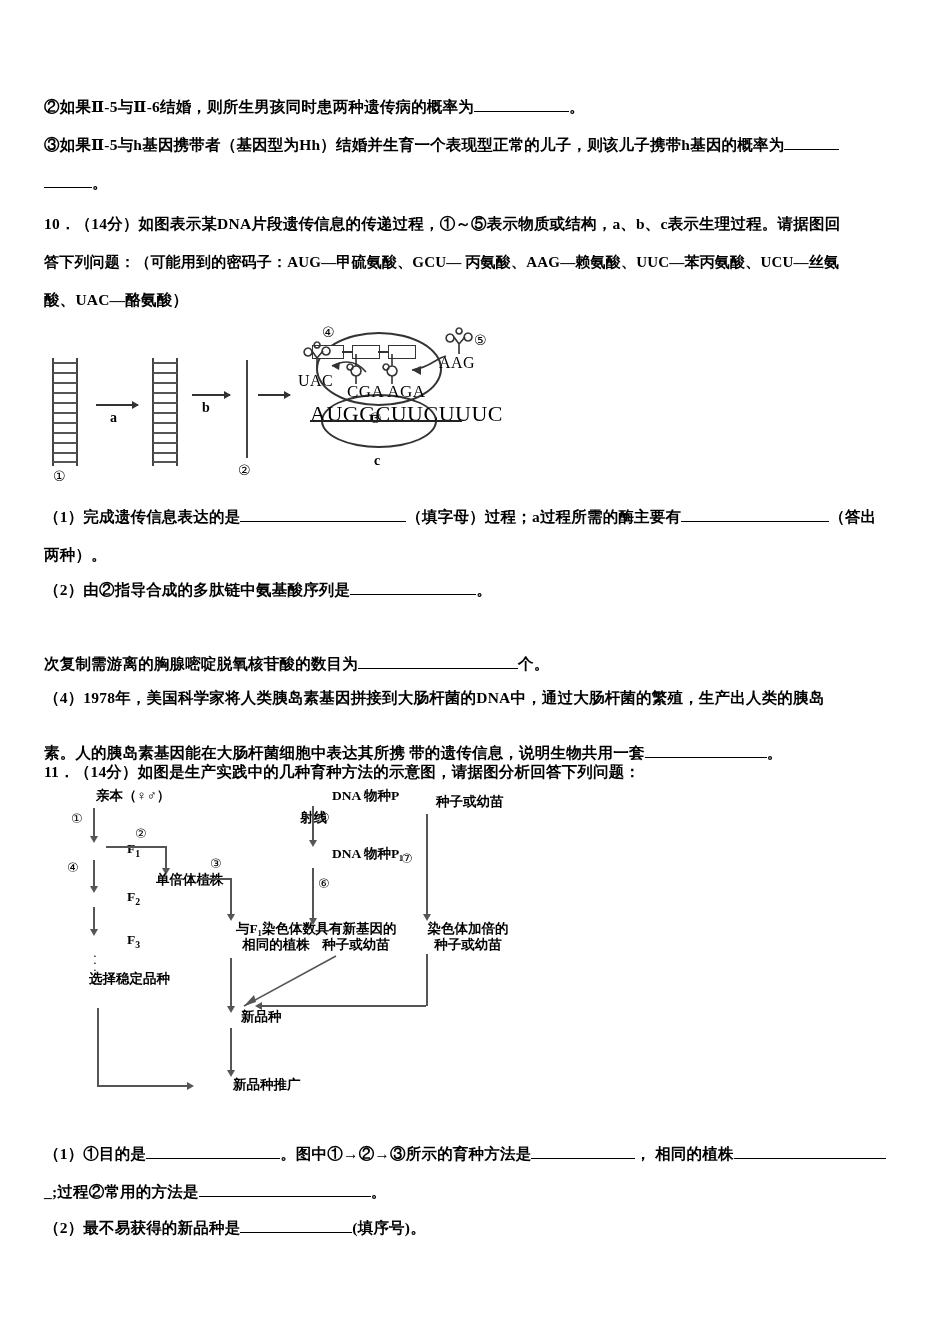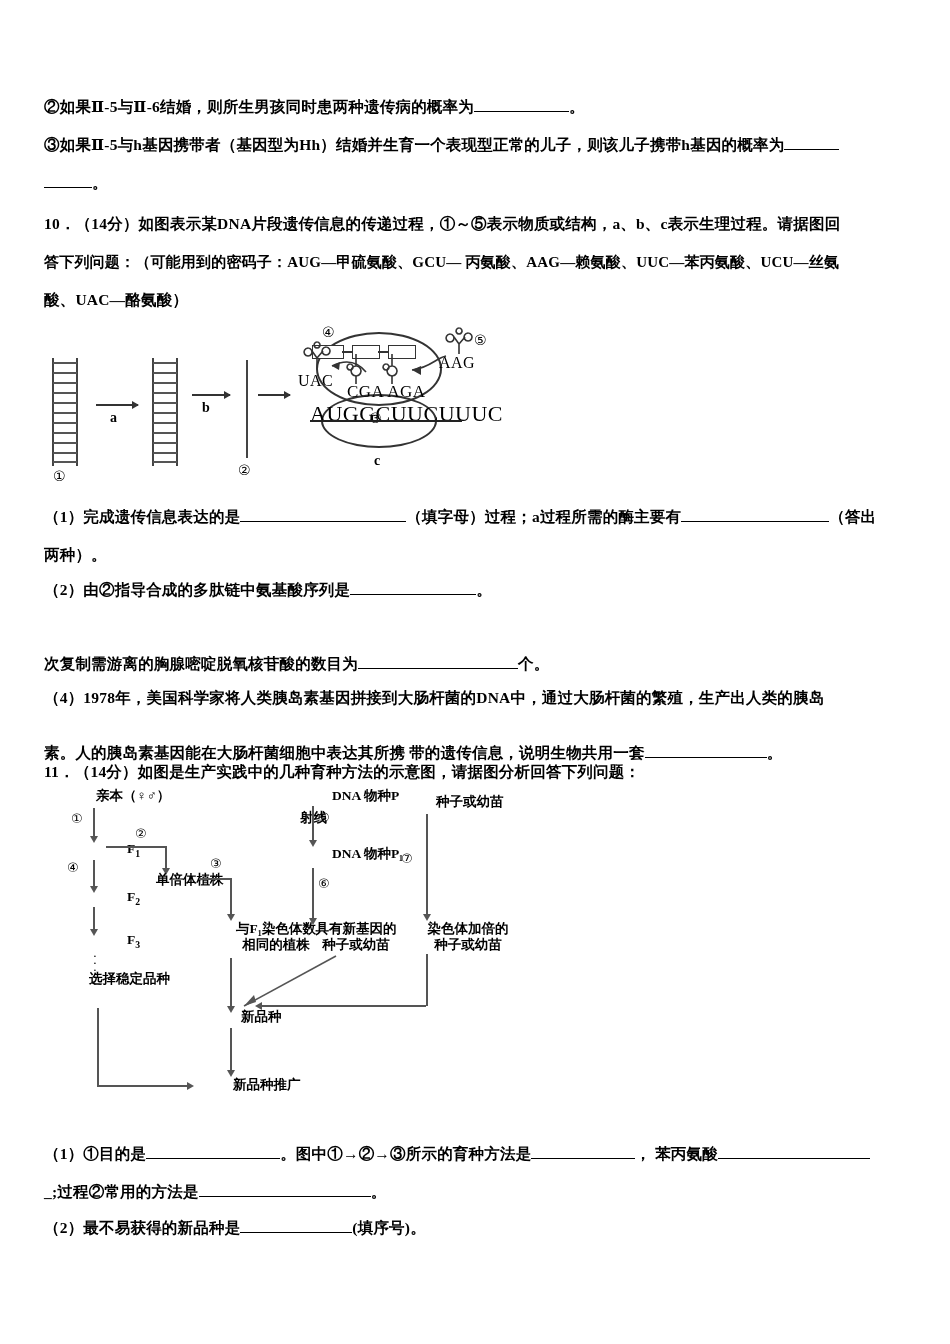--- a/index.html
+++ b/index.html
@@ -424,21 +424,21 @@
 
     <div class="v-line" style="left:382px; top:166px; height:52px;"></div>
     <div class="h-arrow-l" style="left:218px; top:217px; width:164px;"></div>
 
     <div class="bf-text" style="left:155px; top:221px;">新品种</div>
     <div class="v-arrow" style="left:186px; top:240px; height:42px;"></div>
     <div class="bf-text" style="left:147px; top:289px;">新品种推广</div>
   </div>
 
   <div class="body-text q-line" style="top:1135px;">
-    <span>（1）①目的是</span><span class="blank" style="width:134px;"></span><span>。图中①→②→③所示的育种方法是</span><span class="blank" style="width:104px;"></span><span>，  苯丙氨酸</span><span class="blank" style="width:152px;"></span>
+    <span>（1）①目的是</span><span class="blank" style="width:134px;"></span><span>。图中①→②→③所示的育种方法是</span><span class="blank" style="width:104px;"></span><span>，  相同的植株</span><span class="blank" style="width:152px;"></span>
   </div>
   <div class="body-text q-line" style="top:1173px;">
     <span>_;过程②常用的方法是</span><span class="blank" style="width:172px;"></span><span>。</span>
   </div>
   <div class="body-text q-line" style="top:1209px;">
     <span>（2）最不易获得的新品种是</span><span class="blank" style="width:112px;"></span><span>(填序号)。</span>
   </div>
 
 </div>
 

